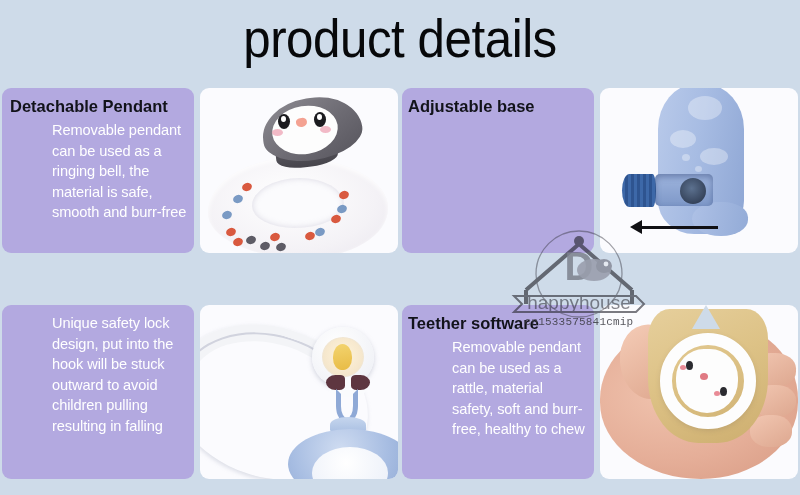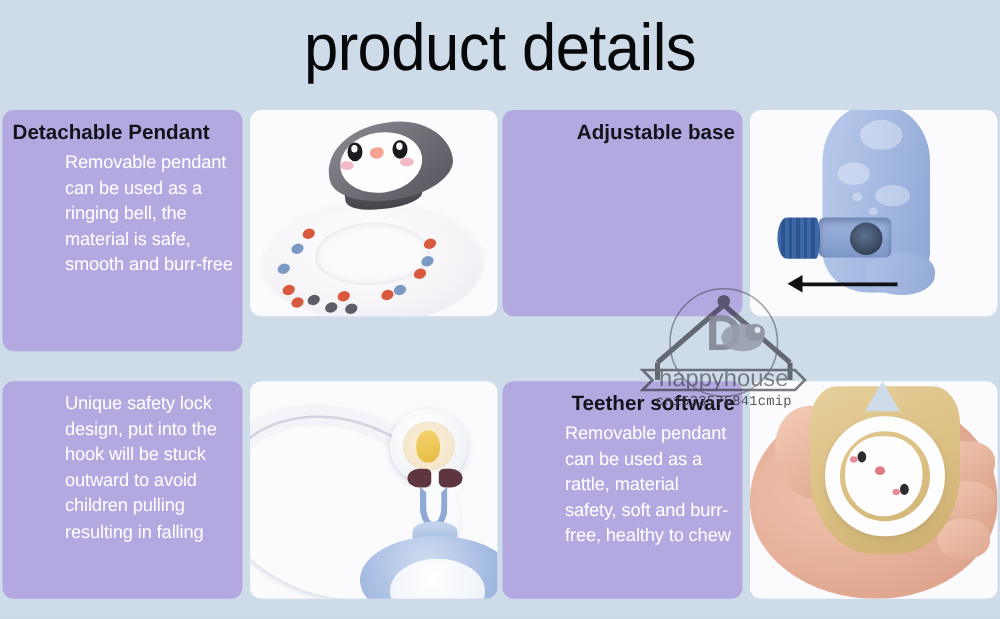--- a/index.html
+++ b/index.html
@@ -45,39 +45,39 @@
     overflow: hidden;
   }
   .panel-heading {
     color: #12131a;
     font-weight: bold;
     font-size: 16.5px;
     line-height: 20px;
     margin-bottom: 4px;
     white-space: nowrap;
   }
-  .panel-heading.center { text-align: right; }
+  .panel-heading.center { text-align: left; }
   .panel-heading.left   { text-align: left; padding-left: 2px; }
   .panel-body {
     color: #ffffff;
     font-size: 14.6px;
     line-height: 20.5px;
     letter-spacing: -0.1px;
     margin-left: 44px;
   }
 
   .photo-panel {
     position: absolute;
     background: #fbfbfe;
     border-radius: 9px;
     overflow: hidden;
   }
 
   
-  #panel-detachable-pendant { left: 2px;   top: 88px;  width: 192px; height: 193px; }
+  #panel-detachable-pendant { left: 2px;   top: 88px;  width: 192px; height: 165px; }
   #photo-pendant            { left: 200px; top: 88px;  width: 198px; height: 165px; }
   #panel-adjustable-base    { left: 402px; top: 88px;  width: 192px; height: 165px; }
   #photo-base               { left: 600px; top: 88px;  width: 198px; height: 165px; }
 
   #panel-safety-lock        { left: 2px;   top: 305px; width: 192px; height: 174px; }
   #photo-hook               { left: 200px; top: 305px; width: 198px; height: 174px; }
   #panel-teether-software   { left: 402px; top: 305px; width: 192px; height: 174px; }
   #photo-teether            { left: 600px; top: 305px; width: 198px; height: 174px; }
 
   

